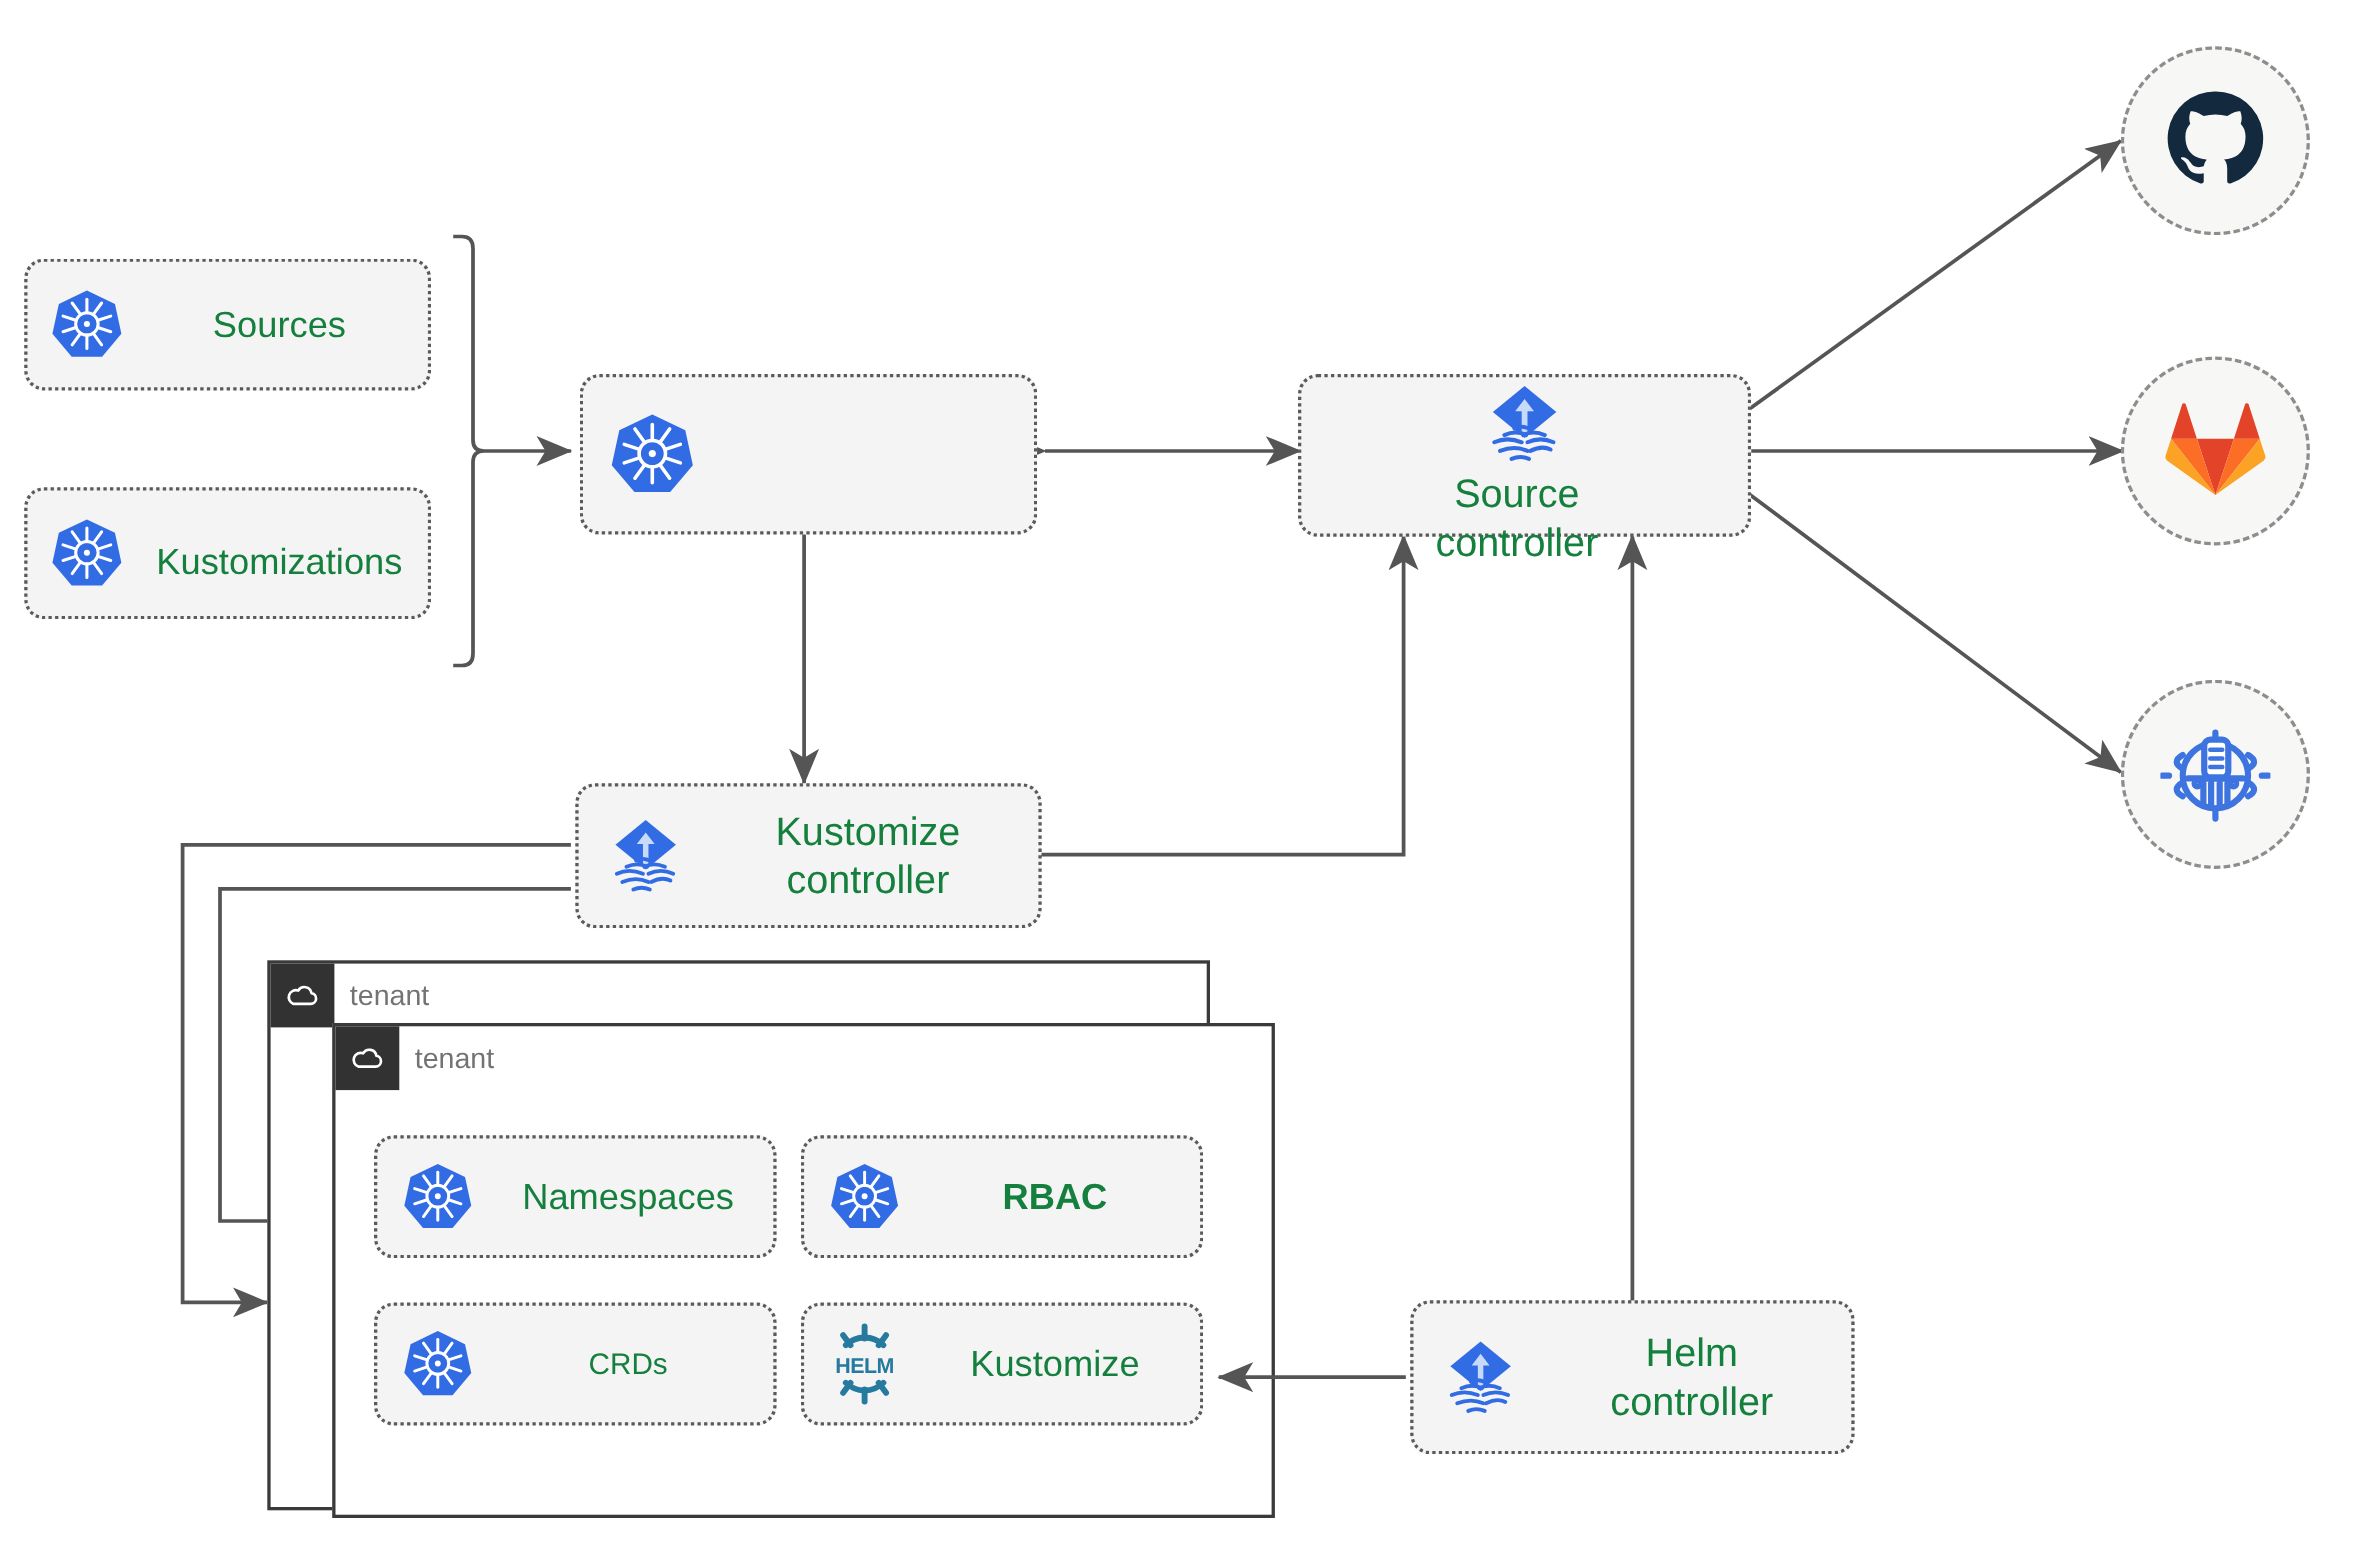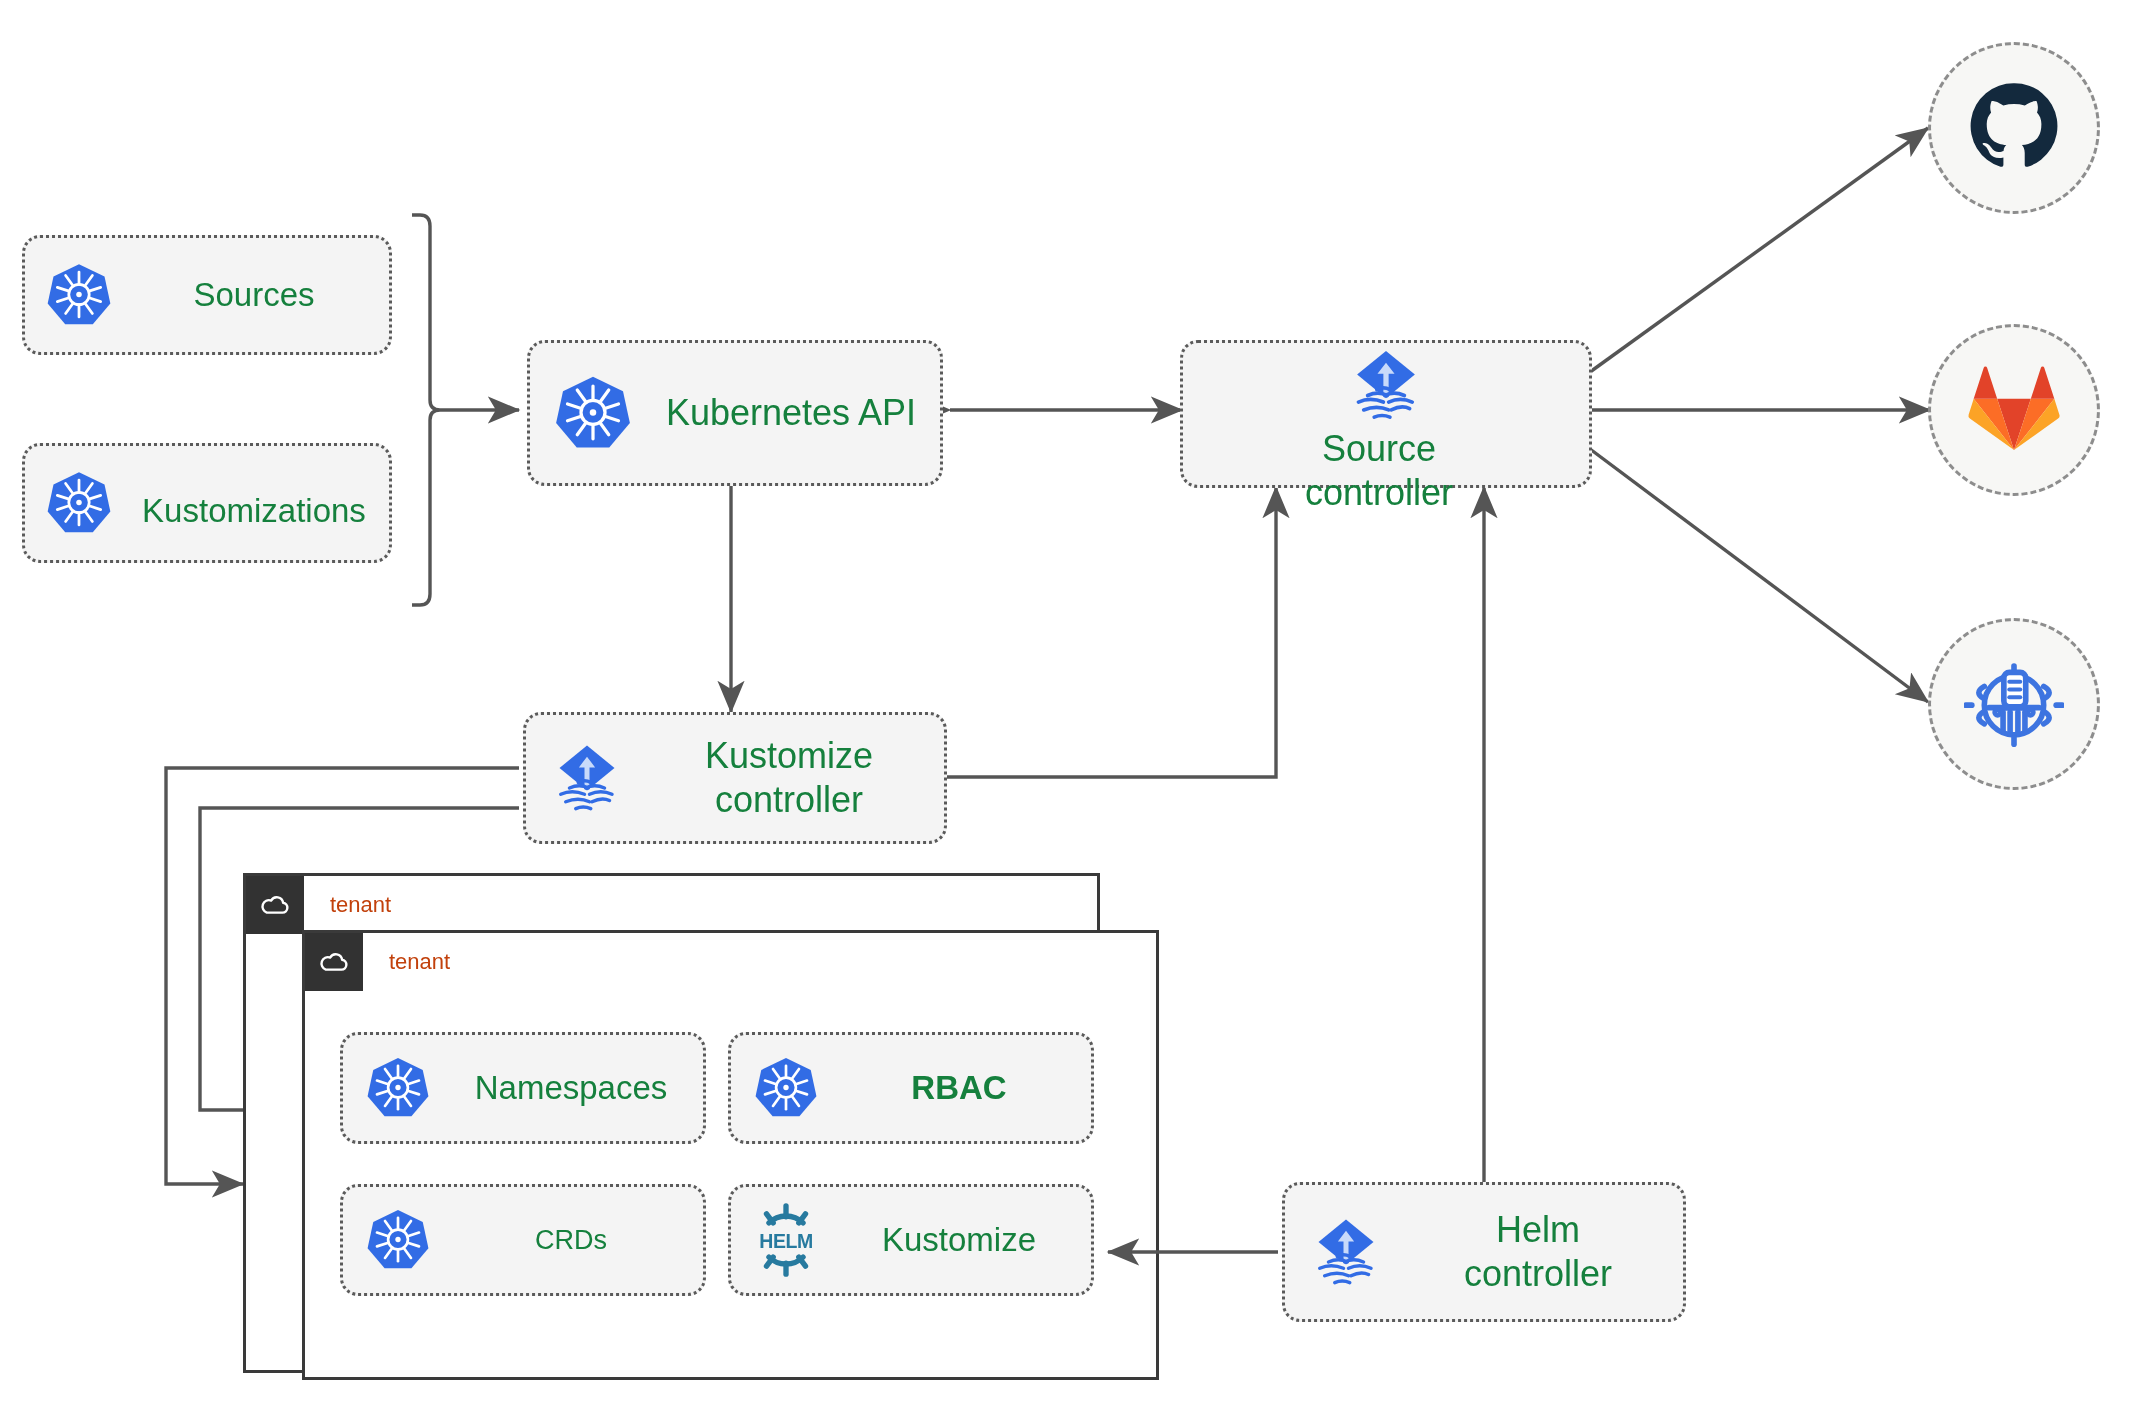--- a/index.html
+++ b/index.html
@@ -50,21 +50,21 @@
     position:absolute;top:0;left:0;
     display:flex;align-items:center;
     height:58px;
   }
   .tenant .bar .sq{
     width:58px;height:58px;background:#323232;
     display:flex;align-items:center;justify-content:center;
     flex:0 0 auto;
   }
   .tenant .bar .tname{
-    font-size:22px;color:#c2410c;padding-left:26px;white-space:nowrap;
+    font-size:26px;color:#737373;padding-left:14px;white-space:nowrap;
   }
 
   svg.wire{position:absolute;left:0;top:0;width:2144px;height:1407px;pointer-events:none;}
   svg.wire.under{z-index:3;}
   svg.wire.over{z-index:9;}
 </style>
 </head>
 <body>
 
 <div id="stage">
@@ -186,21 +186,20 @@
             <line x1="41.4" y1="34.6" x2="52.4" y2="38.2"></line>
           <line x1="52.4" y1="24.8" x2="41.4" y2="28.4"></line>
             <line x1="22.6" y1="34.6" x2="11.6" y2="38.2"></line>
           <line x1="19.4" y1="49.4" x2="26.2" y2="40"></line>
             <line x1="37.8" y1="23" x2="44.6" y2="13.6"></line>
           <line x1="44.6" y1="49.4" x2="37.8" y2="40"></line>
             <line x1="26.2" y1="23" x2="19.4" y2="13.6"></line>
         </g>
       </svg>
     </span>
-    <span class="lbl" style="font-size:36px;">Kubernetes API</span>
   </div>
 
   <div class="node" style="left:1180px;top:340px;width:412px;height:148px;flex-direction:column;">
     <span class="ico" style="width:126px;">
       <svg width="84" height="84" viewBox="0 0 64 64">
         <polygon points="32,6 54,24 32,42 10,24" fill="#326ce5"></polygon>
         <path d="M32 15 L38.5 23.5 L34 23.5 L34 40 L30 40 L30 23.5 L25.5 23.5 Z" fill="#c8dafa"></path>
         <g stroke="#326ce5" stroke-width="2.8" stroke-linecap="round" fill="none">
           <path d="M11 45 Q 20 41 30 45"></path>
           <path d="M18 40 Q 26 36.5 33 40"></path>

